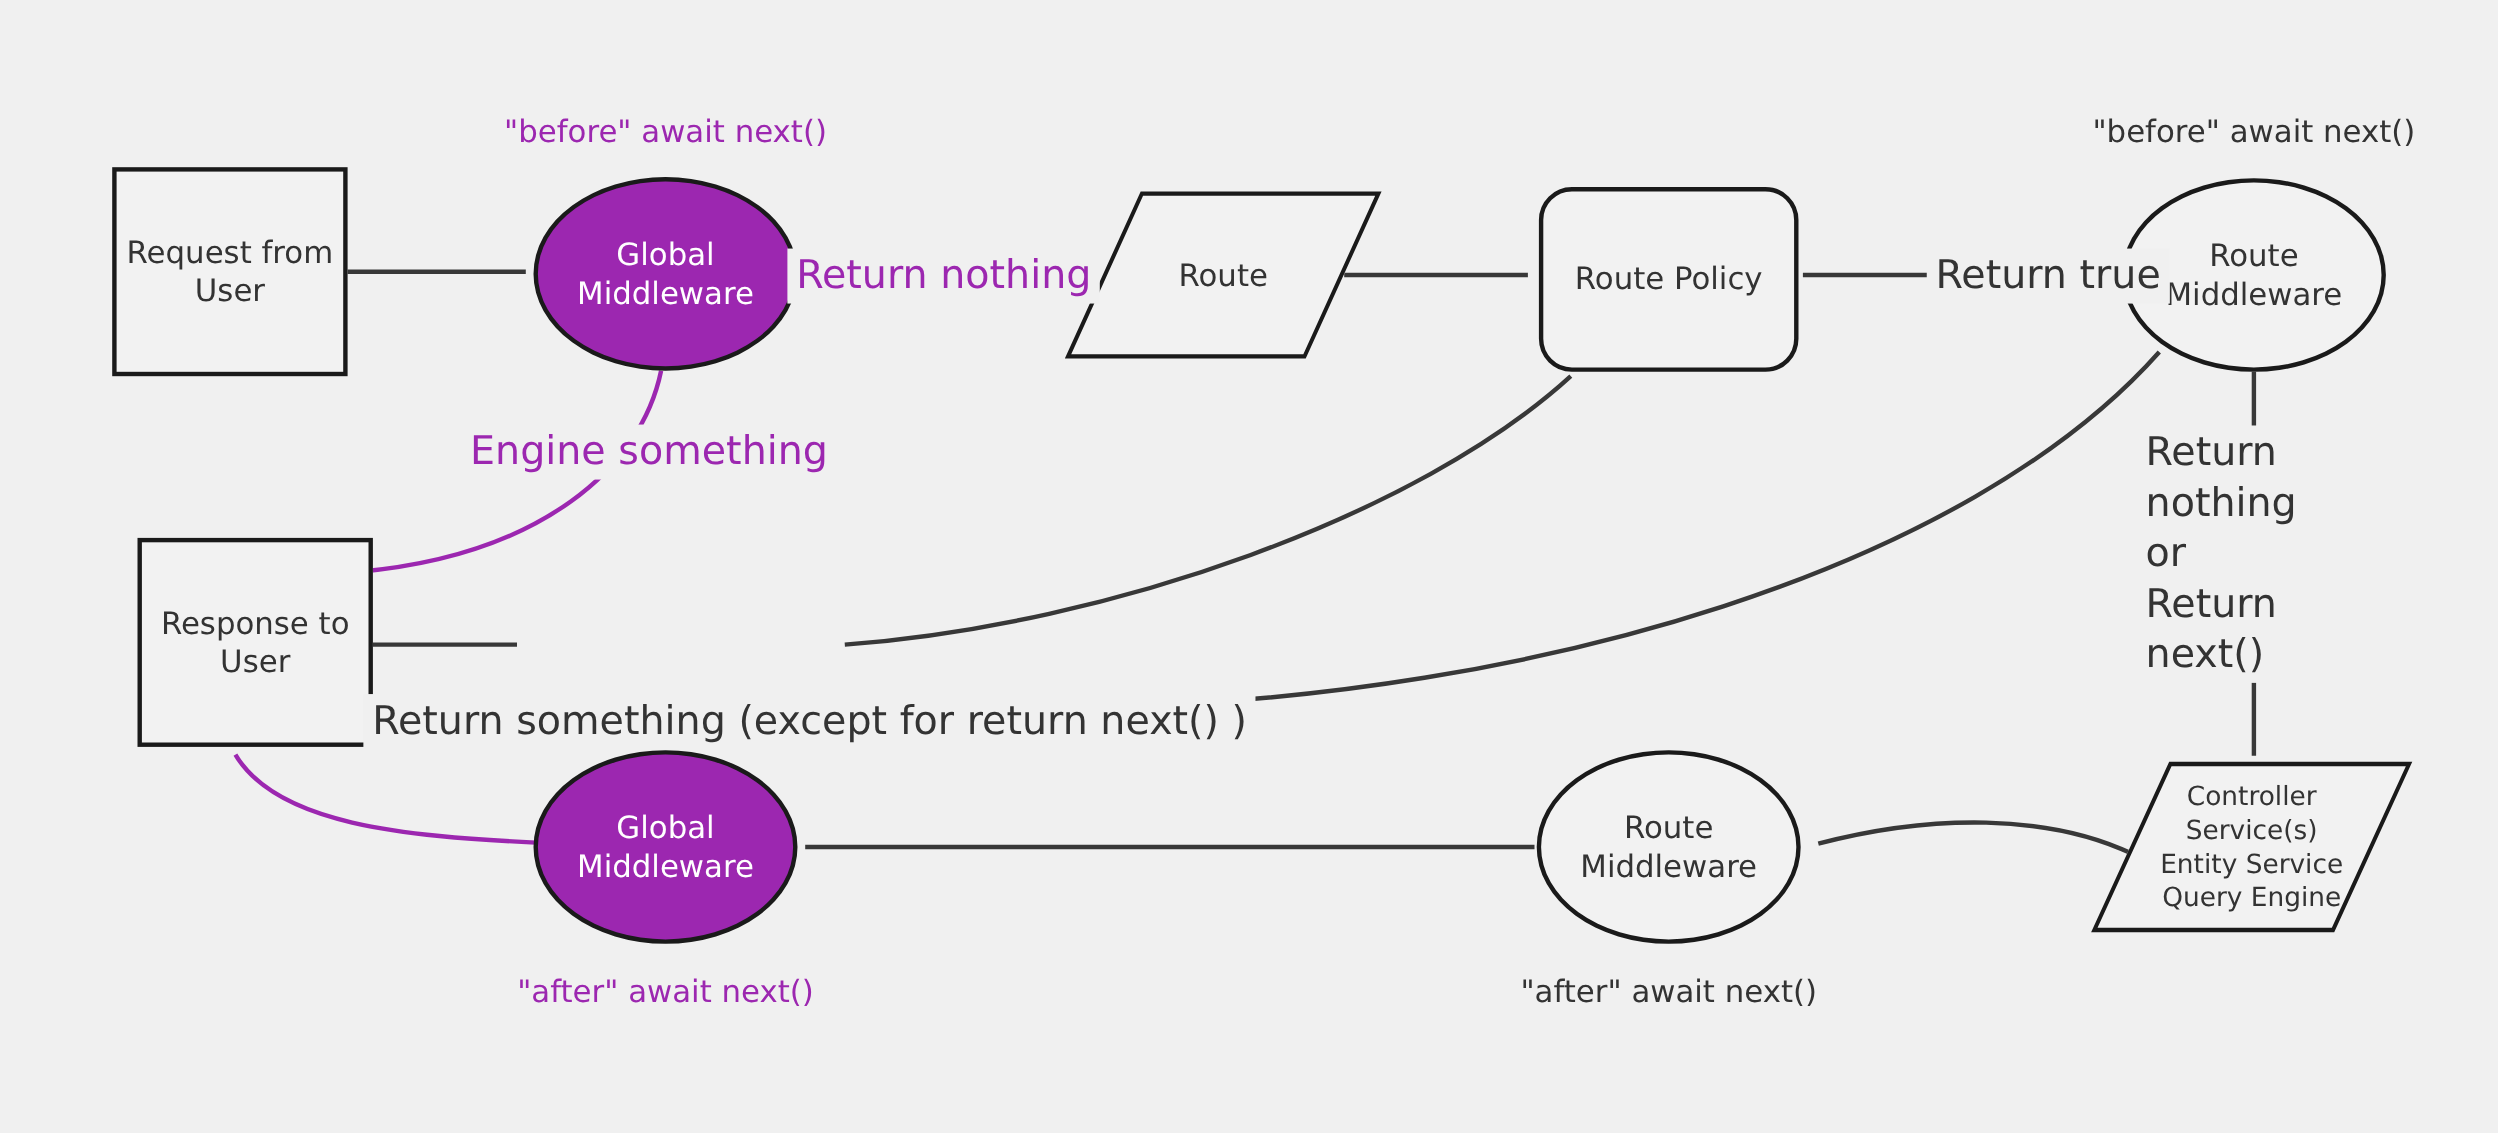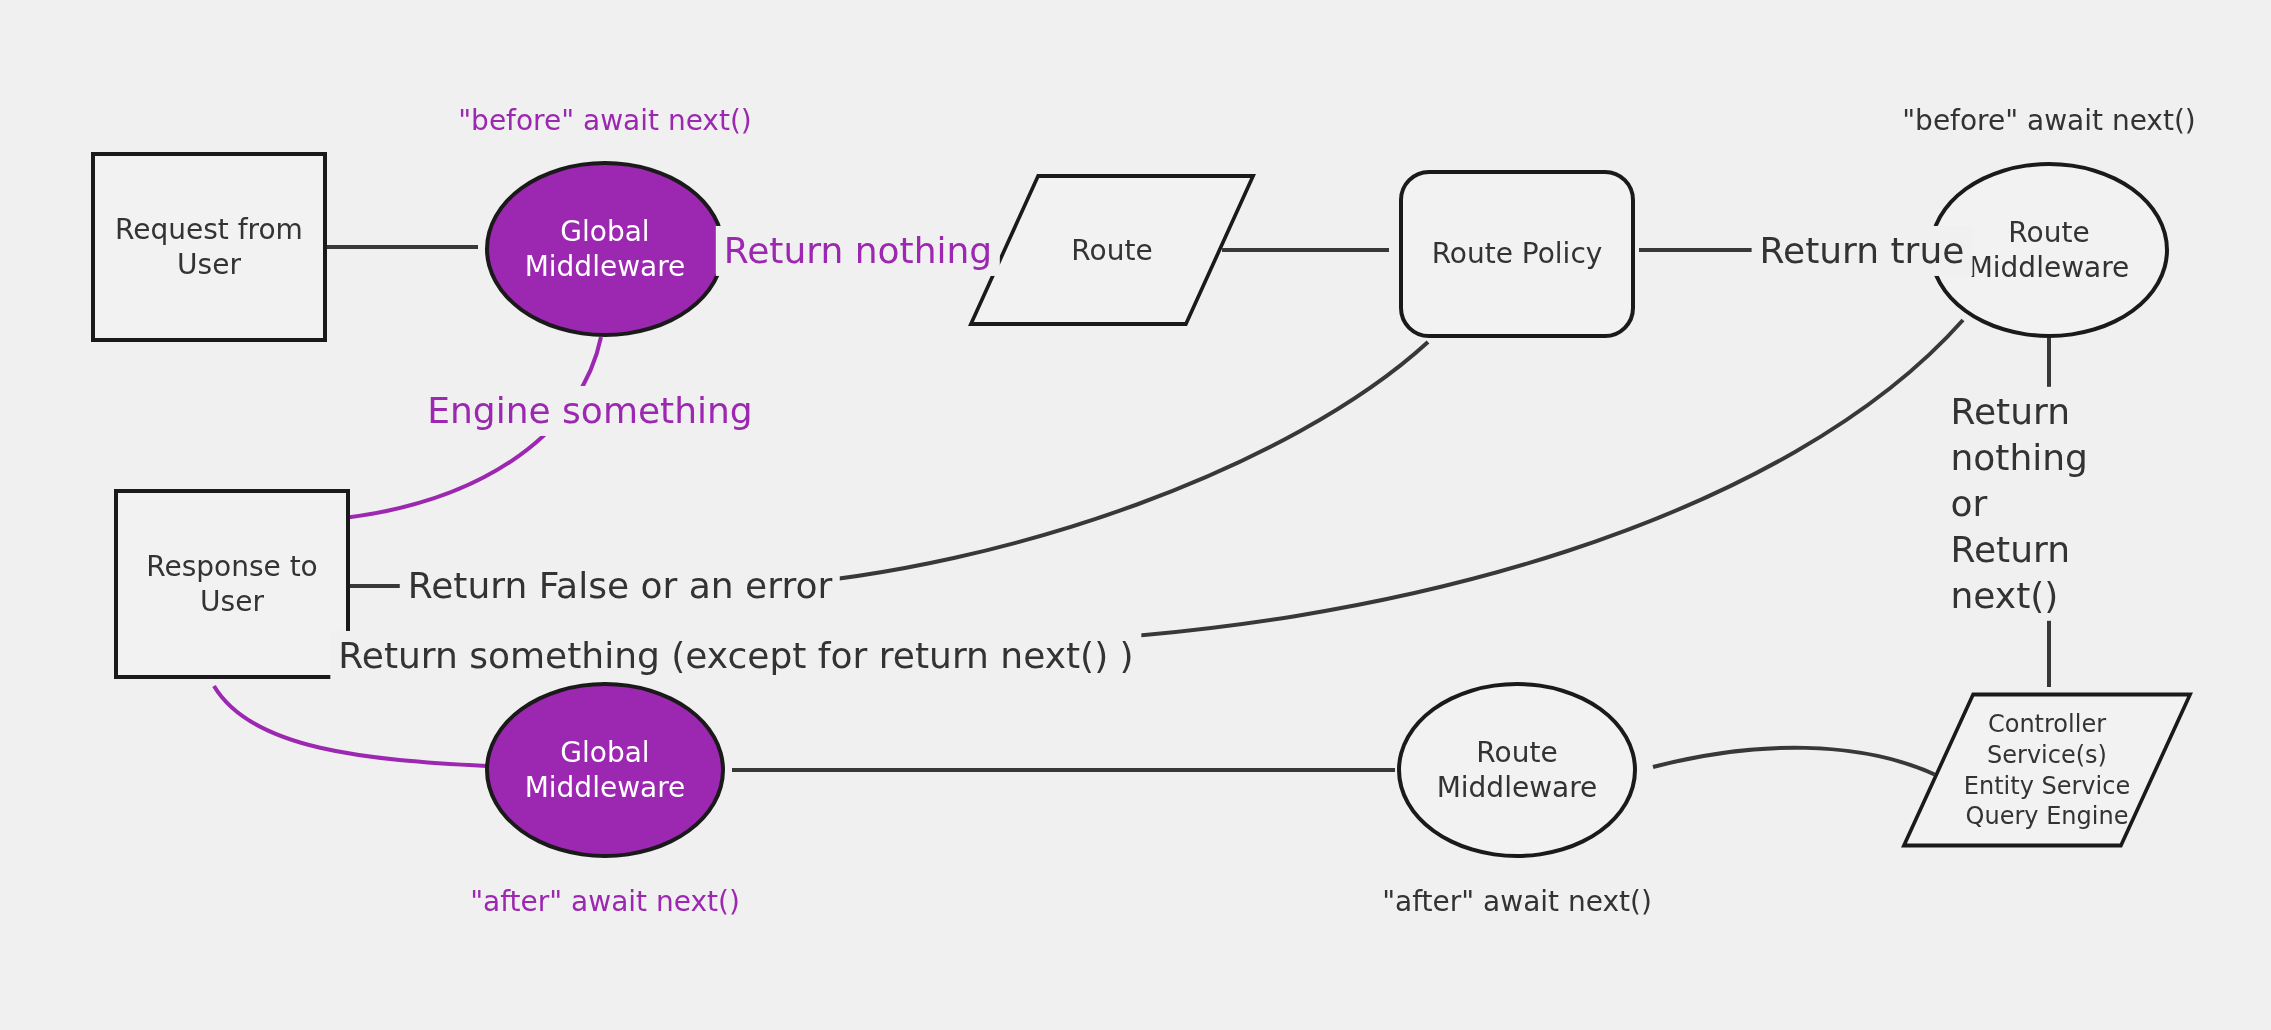--- a/index.html
+++ b/index.html
@@ -26,21 +26,21 @@
 
   .node{
     position:absolute;
     display:flex;align-items:center;justify-content:center;
     text-align:center;
     background:var(--node-fill);
     border:4px solid var(--ink);
     font-size:28px;line-height:1.26;
     white-space:pre-line;
   }
-  .rect{width:236px;height:190px;}
+  .rect{width:214px;height:190px;}
   .ellipse{width:240px;height:176px;border-radius:50%;}
   .ellipse.purple-node{background:var(--purple);color:var(--purple-node-text);font-weight:normal;}
   .rounded{width:236px;height:168px;border-radius:30px;}
   .para{position:absolute;background:var(--node-fill);border:4px solid var(--ink);}
   .para .para-label{
     width:100%;height:100%;display:flex;align-items:center;justify-content:center;
     text-align:center;white-space:pre-line;
   }
   .para-route{left:1112px;top:250px;width:219px;height:152px;
     transform:translate(-50%,-50%) skewX(-24.4deg);}
@@ -145,21 +145,20 @@
   <div class="edge-label purple-text" style="left:858px;top:251px;">Return nothing</div>
 
   <div class="edge-label" style="left:1830px;top:251px;margin-left:32px;">Return true</div>
 
   <div class="edge-label left-align" style="left:2052px;top:504px;">Return nothing
 or
 Return next()</div>
 
   <div class="edge-label purple-text" style="left:590px;top:411px;">Engine something</div>
 
-  <div class="edge-label" style="left:620px;top:586px;">Return False or an error</div>
 
   <div class="edge-label" style="left:736px;top:656px;">Return something (except for return next() )</div>
 
   <div class="annotation purple-text" style="left:605px;top:120px;">"before" await next()</div>
 
   <div class="annotation" style="left:2049px;top:120px;">"before" await next()</div>
 
   <div class="annotation" style="left:1517px;top:901px;">"after" await next()</div>
 
   <div class="annotation purple-text" style="left:605px;top:901px;">"after" await next()</div>

